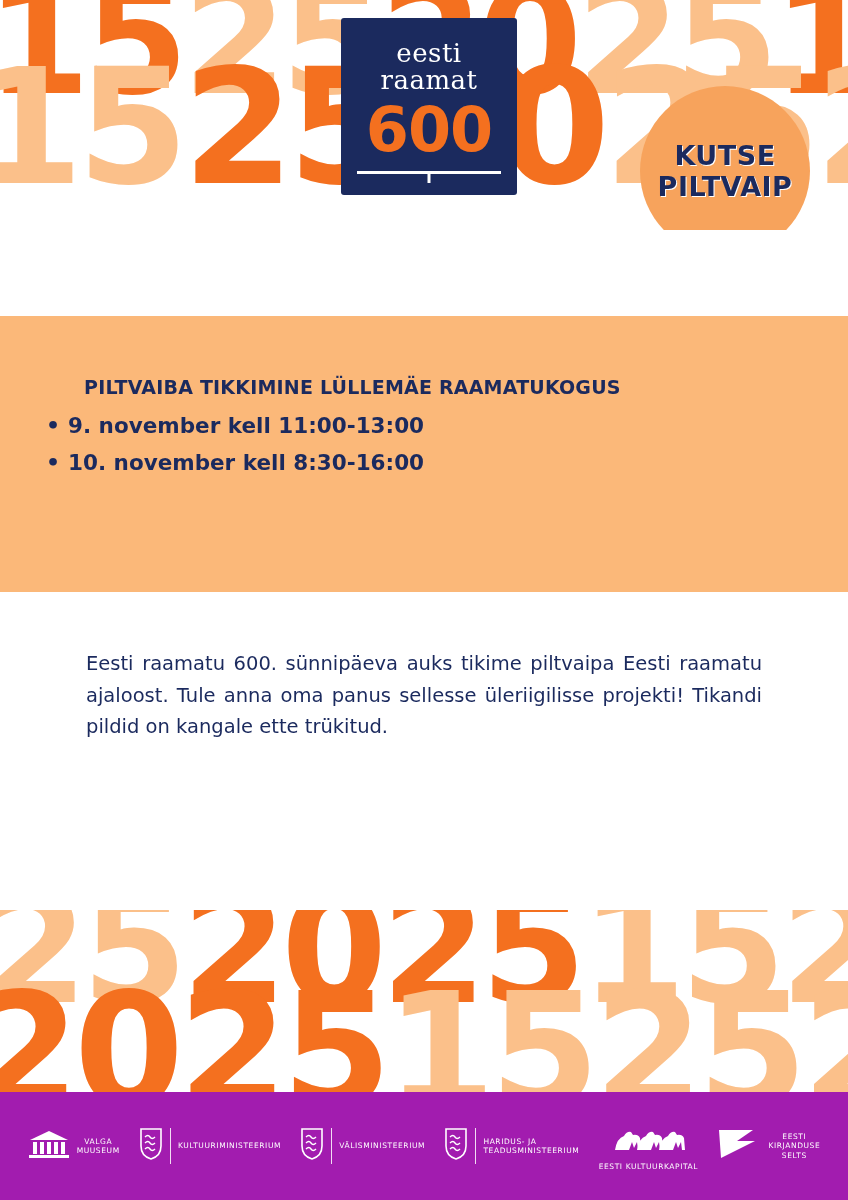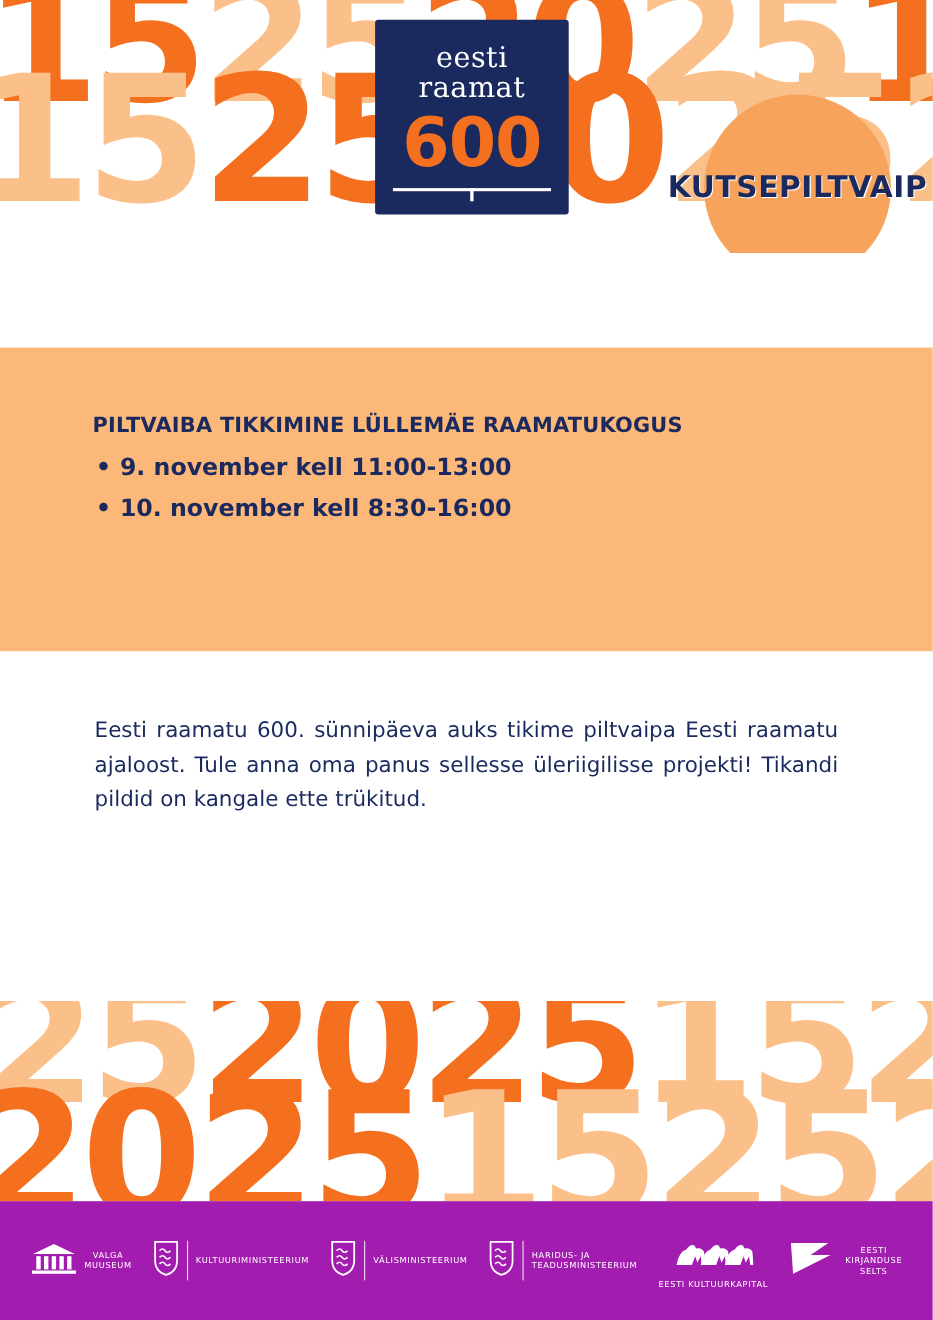--- a/index.html
+++ b/index.html
@@ -109,21 +109,21 @@
   .badge {
     position: absolute;
     right: 38px;
     top: 86px;
     width: 170px;
     height: 170px;
     border-radius: 50%;
     background: #f7a35c;
     z-index: 6;
     display: flex;
-    flex-direction: row;
+    flex-direction: column;
     align-items: center;
     justify-content: center;
   }
   .badge-line {
     font-family: "DejaVu Sans", sans-serif;
     font-weight: 700;
     font-size: 27px;
     color: #1b2a5e;
     letter-spacing: 0.5px;
     line-height: 1.15;
@@ -154,21 +154,21 @@
   .info-heading {
     font-family: "DejaVu Sans", sans-serif;
     font-weight: 700;
     font-size: 19px;
     color: #1b2a5e;
     margin: 0 0 10px 84px;
     letter-spacing: 0.2px;
   }
   .info-list {
     margin: 0;
-    padding-left: 109px;
+    padding-left: 68px;
     list-style: none;
   }
   .info-list li {
     font-family: "DejaVu Sans", sans-serif;
     font-weight: 700;
     font-size: 21.5px;
     color: #1b2a5e;
     line-height: 1.7;
     position: relative;
   }

